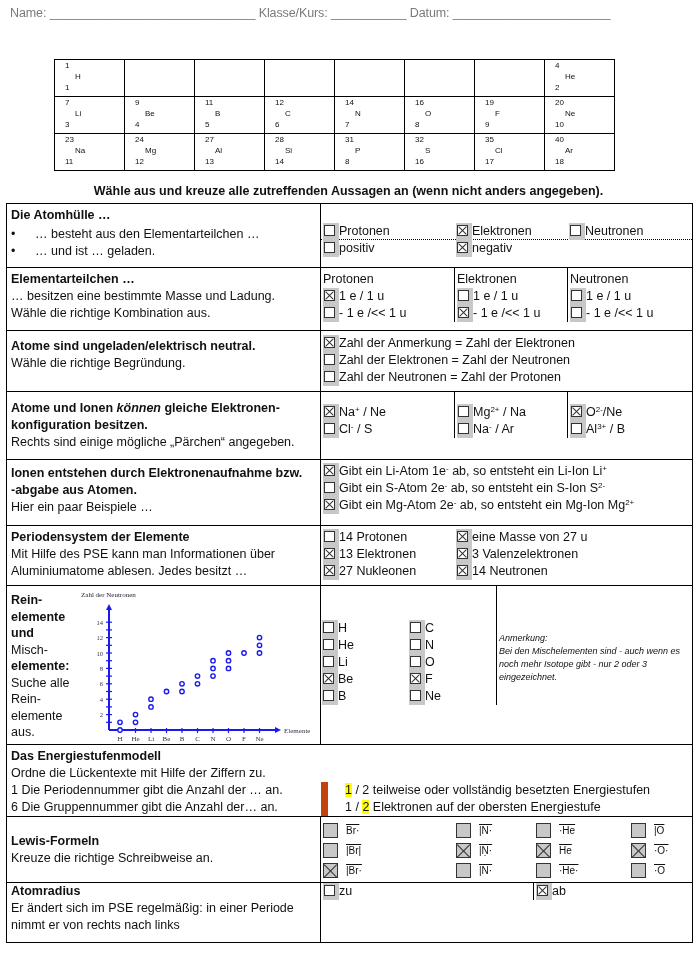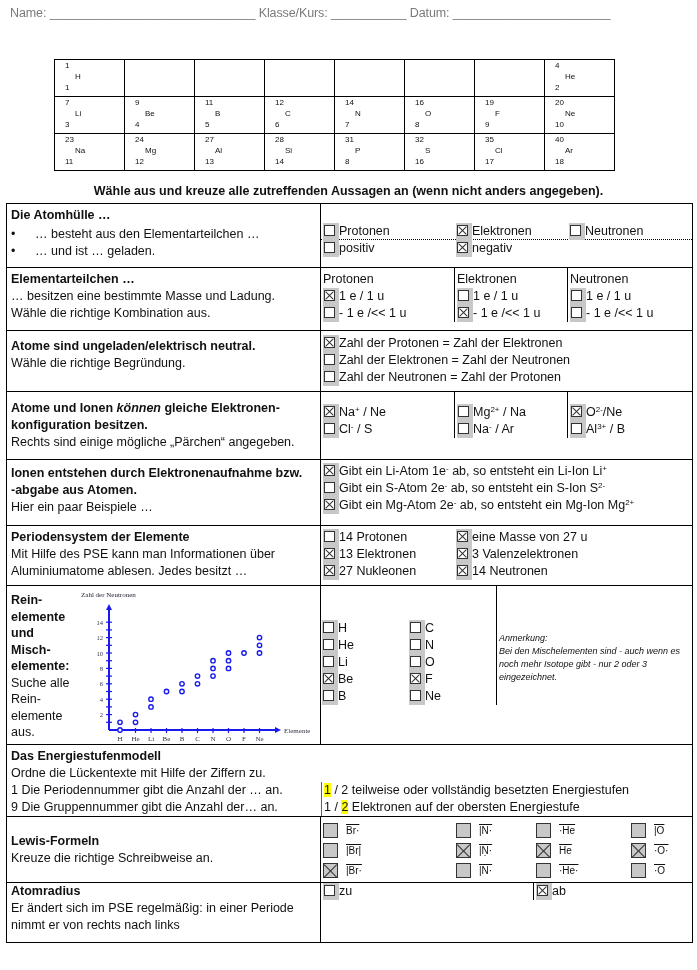--- a/index.html
+++ b/index.html
@@ -255,21 +255,21 @@
 
   <tr style="height:61px">
     <td class="lcell">
       <div style="margin-top:4px"><b>Atome sind ungeladen/elektrisch neutral.</b></div>
       <div>Wähle die richtige Begründung.</div>
     </td>
     <td class="rcell">
           <div id="neutral-opts" style="padding:4px 0 0 2px">
             <div class="opt">
               <span class="shade"><span class="cb on"></span></span>
-              <span>Zahl der Protonen = Zahl der Elektronen</span>
+              <span>Zahl der Anmerkung = Zahl der Elektronen</span>
             </div>
             <div class="opt">
               <span class="shade"><span class="cb"></span></span>
               <span>Zahl der Elektronen = Zahl der Neutronen</span>
             </div>
             <div class="opt">
               <span class="shade"><span class="cb"></span></span>
               <span>Zahl der Neutronen = Zahl der Protonen</span>
             </div>
           </div>
@@ -382,21 +382,21 @@
         </td>
   </tr>
 
   <tr style="height:159px">
     <td class="lcell" style="padding:0">
       <div style="display:flex;height:100%">
         <div id="rein-text" style="width:70px;padding:6px 0 0 4px;font-size:12.5px;line-height:16.5px">
               <div style="font-weight:bold">Rein-</div>
               <div style="font-weight:bold">elemente</div>
               <div style="font-weight:bold">und</div>
-              <div style="font-weight:bold">Misch-</div>
+              <div style="font-weight:normal">Misch-</div>
               <div style="font-weight:bold">elemente:</div>
               <div>Suche alle</div>
               <div>Rein-</div>
               <div>elemente</div>
               <div>aus.</div>
             </div>
         <svg id="chart" width="240" height="155" viewBox="0 0 240 155" style="margin-top:2px">
               <text x="4" y="9" font-size="7" fill="#223">Zahl der Neutronen</text>
               <line x1="32" y1="142" x2="32" y2="20" stroke="#1a1aee" stroke-width="2"></line>
               <polygon points="29,22 35,22 32,16" fill="#1a1aee"></polygon>
@@ -528,23 +528,23 @@
 
   <tr style="height:59px">
     <td colspan="2" style="padding:0">
       <div style="padding:3px 4px 0 4px">
         <div><b>Das Energiestufenmodell</b></div>
         <div>Ordne die Lückentexte mit Hilfe der Ziffern zu.</div>
       </div>
       <div style="display:grid;grid-template-columns:314px 1fr">
         <div style="padding:0 4px">
           <div>1 Die Periodennummer  gibt die Anzahl der … an.</div>
-          <div>9 Die Gruppennummer  gibt die Anzahl der… an.</div>
+          <div>6 Die Gruppennummer  gibt die Anzahl der… an.</div>
         </div>
-        <div style="border-left:1px solid #c2410c;padding-left:2px">
+        <div style="border-left:7px solid #c2410c;padding-left:17px">
           <div><span class="hl">1</span><span> / 2 teilweise oder vollständig besetzten Energiestufen</span></div>
           <div><span>1 / </span><span class="hl">2</span><span> Elektronen auf der obersten Energiestufe</span></div>
         </div>
       </div>
     </td>
   </tr>
 
   <tr style="height:66px">
     <td class="lcell">
       <div style="margin-top:13px"><b>Lewis-Formeln</b></div>

